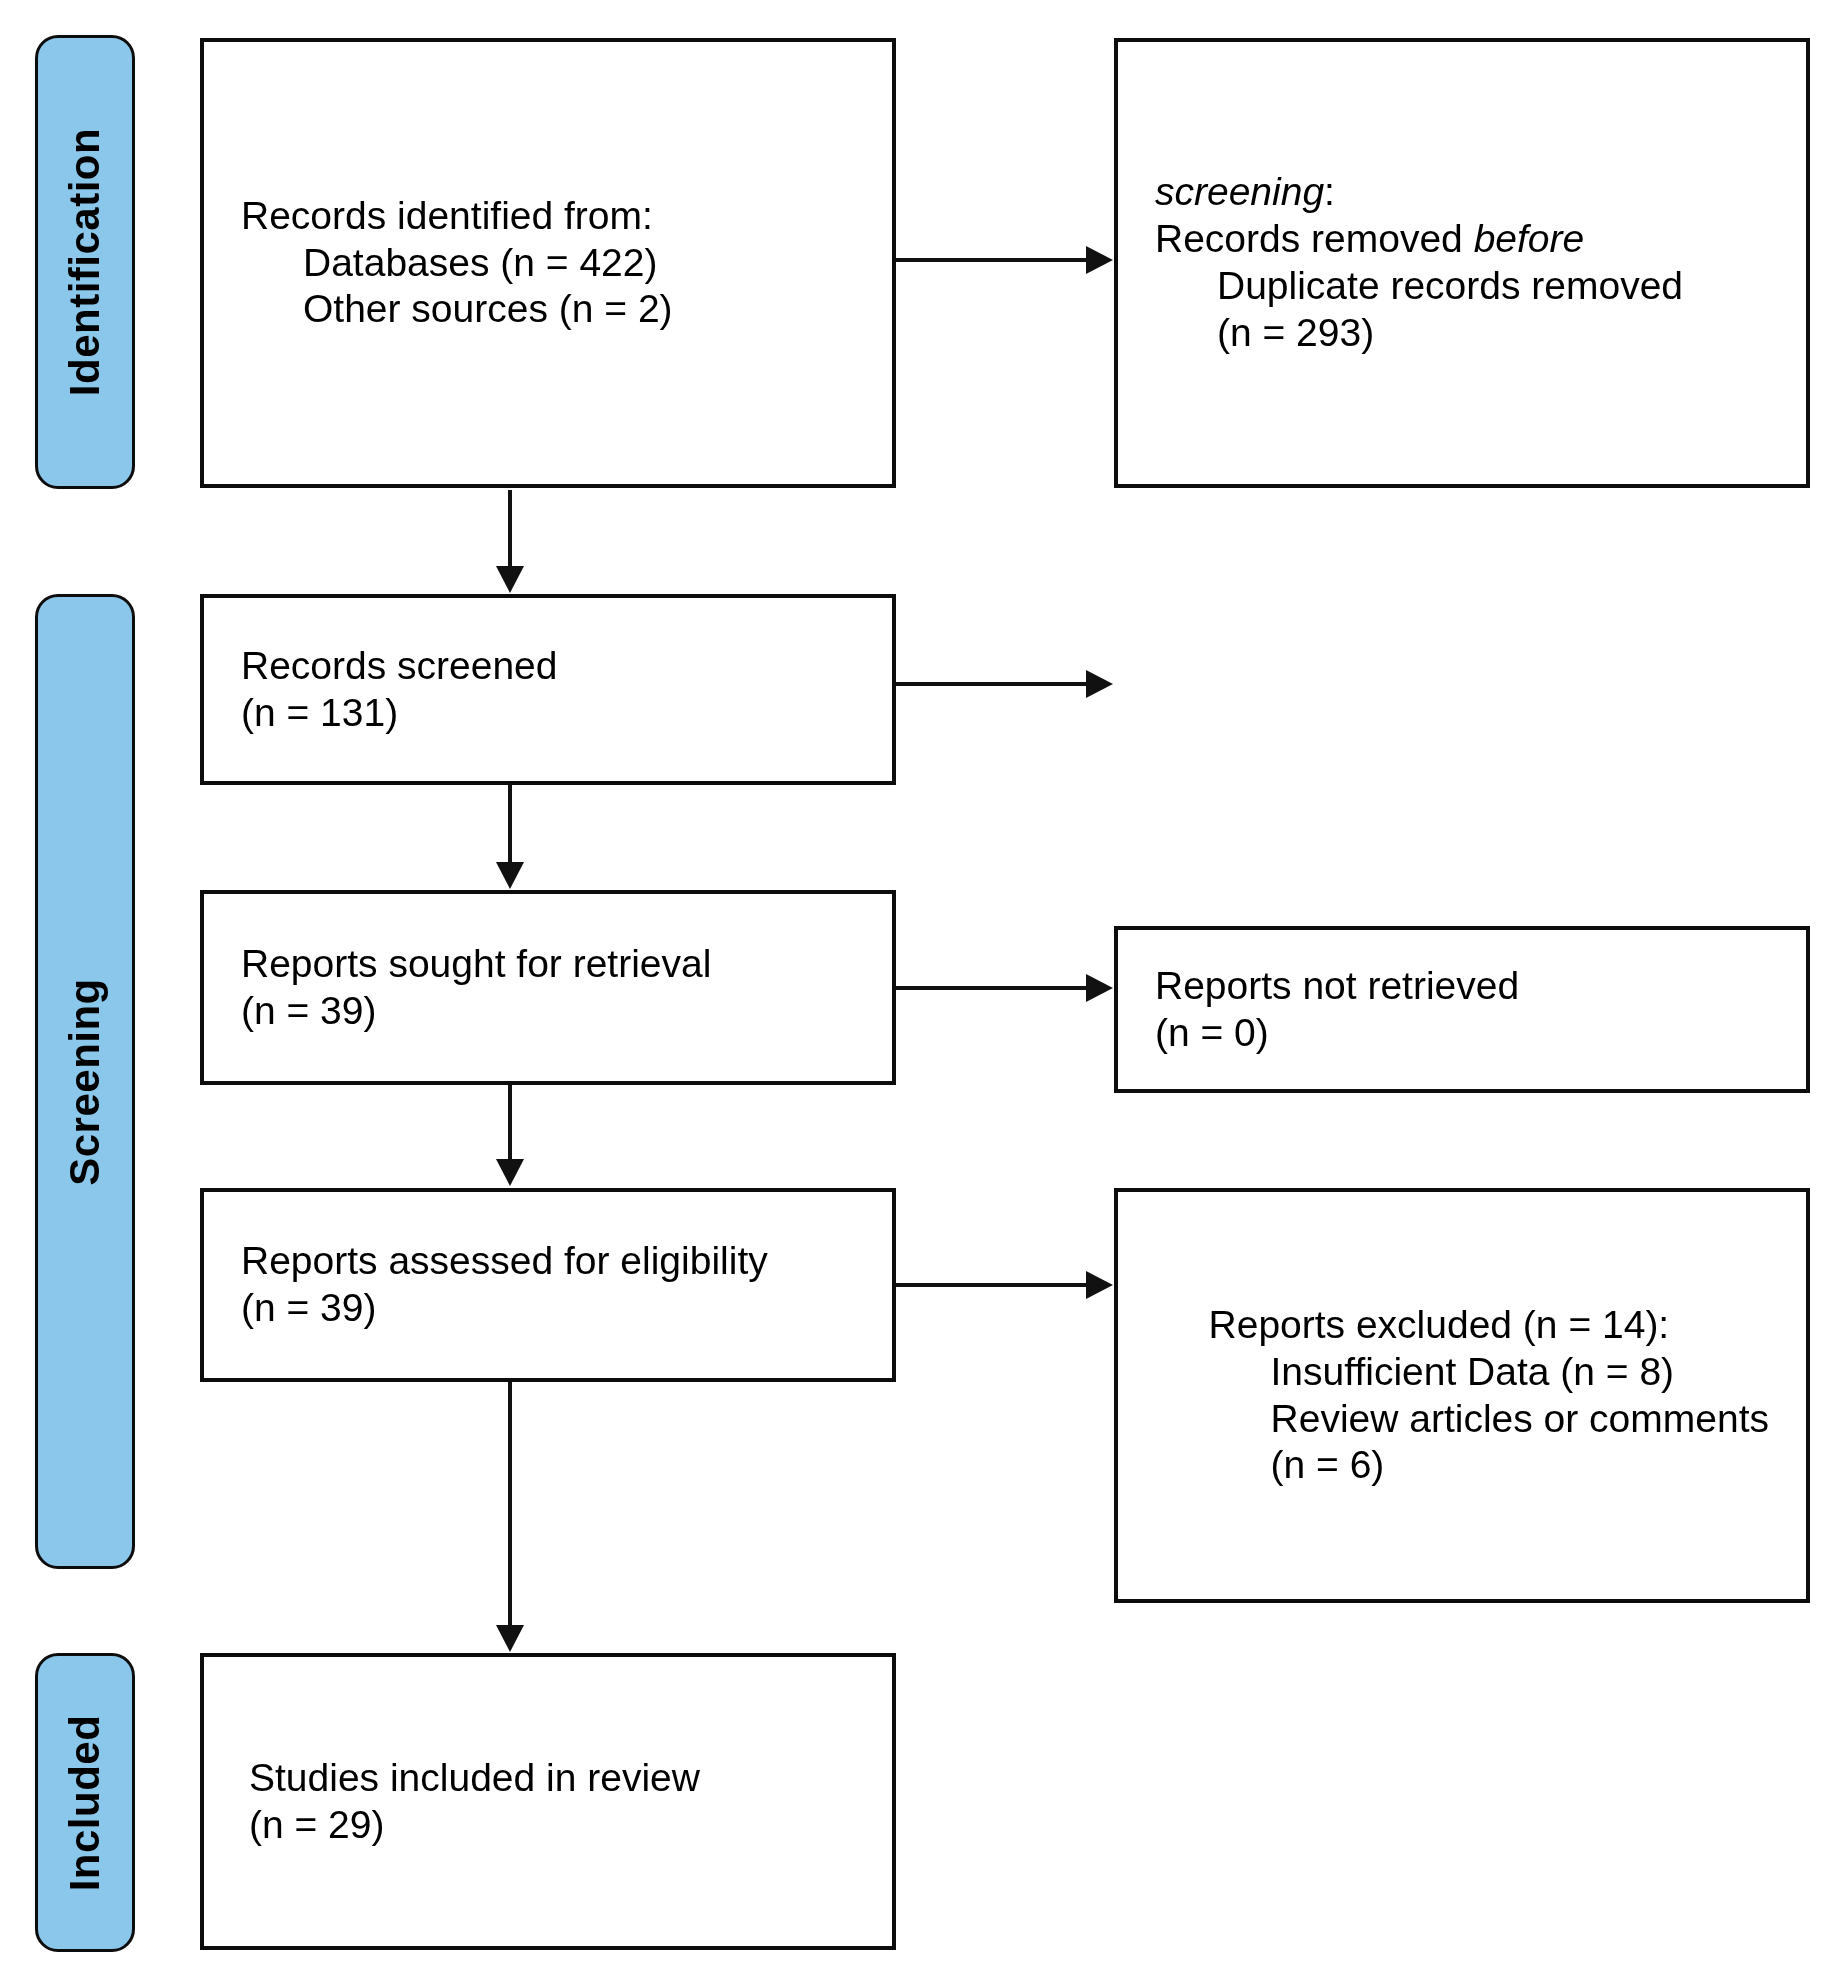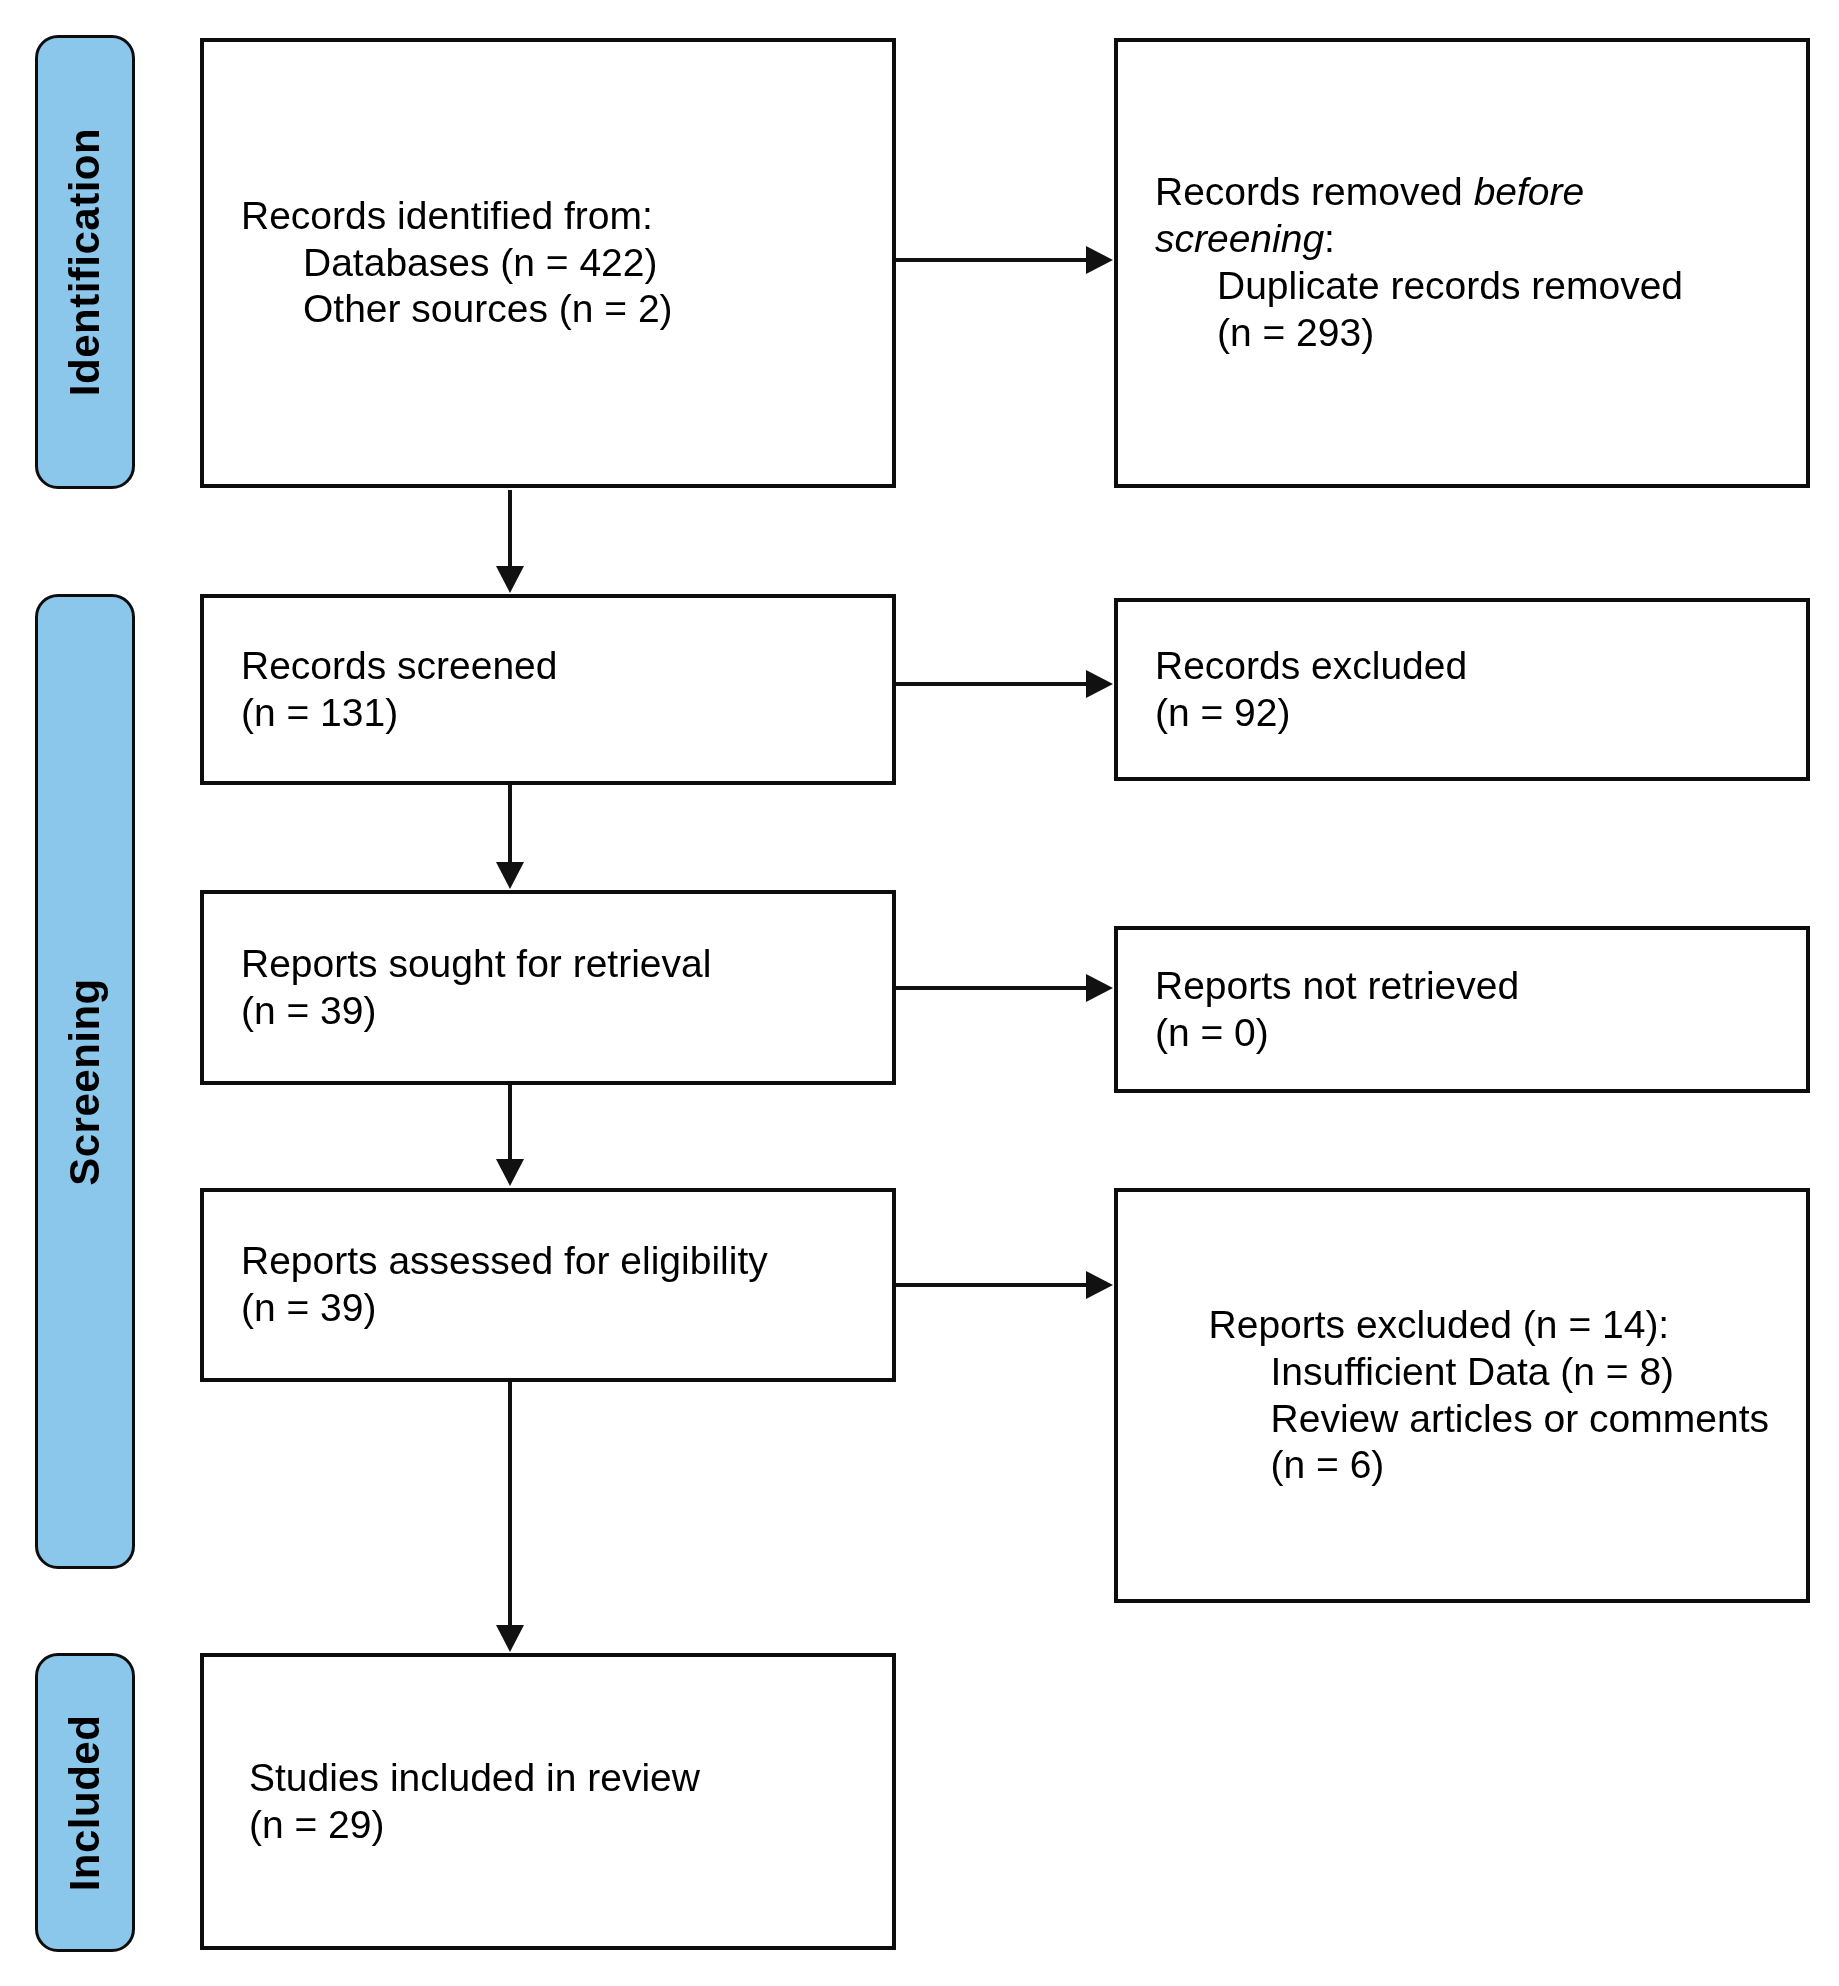--- a/index.html
+++ b/index.html
@@ -130,33 +130,27 @@
 
   <div class="box b-left" style="top:1653px; height:297px;padding-left:8px;">
     <div class="box-text">
       <div>Studies included in review</div>
       <div>(n = 29)</div>
     </div>
   </div>
 
   <div class="box b-right" style="top:38px; height:450px;">
     <div class="box-text">
+      <div><span class="italic">screening</span><span>:</span></div>
       <div><span>Records removed </span><span class="italic">before</span></div>
-      <div><span class="italic">screening</span><span>:</span></div>
       <div class="indent">Duplicate records removed</div>
       <div class="indent">(n = 293)</div>
     </div>
   </div>
 
-  <div class="box b-right" style="top:598px; height:183px;">
-    <div class="box-text">
-      <div>Records excluded</div>
-      <div>(n = 92)</div>
-    </div>
-  </div>
 
   <div class="box b-right" style="top:926px; height:167px;">
     <div class="box-text">
       <div>Reports not retrieved</div>
       <div>(n = 0)</div>
     </div>
   </div>
 
   <div class="box b-right" style="top:1188px; height:415px;justify-content:flex-end;">
     <div class="box-text">

